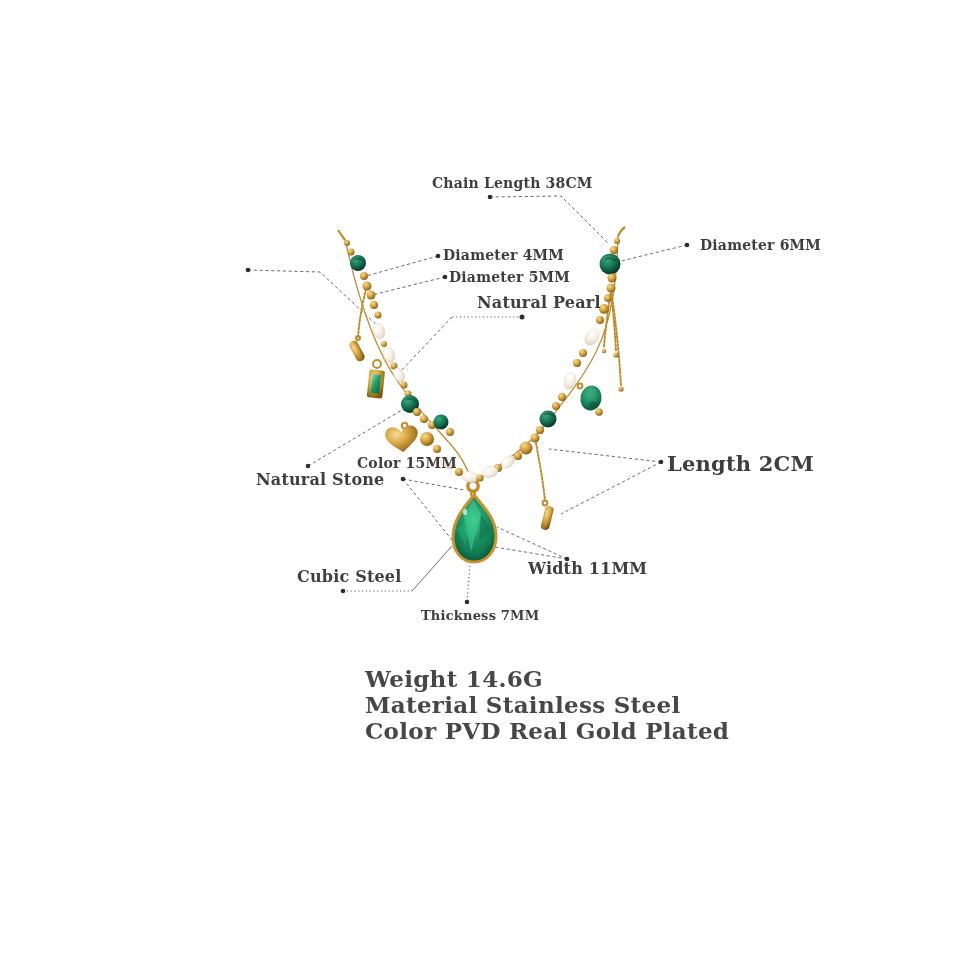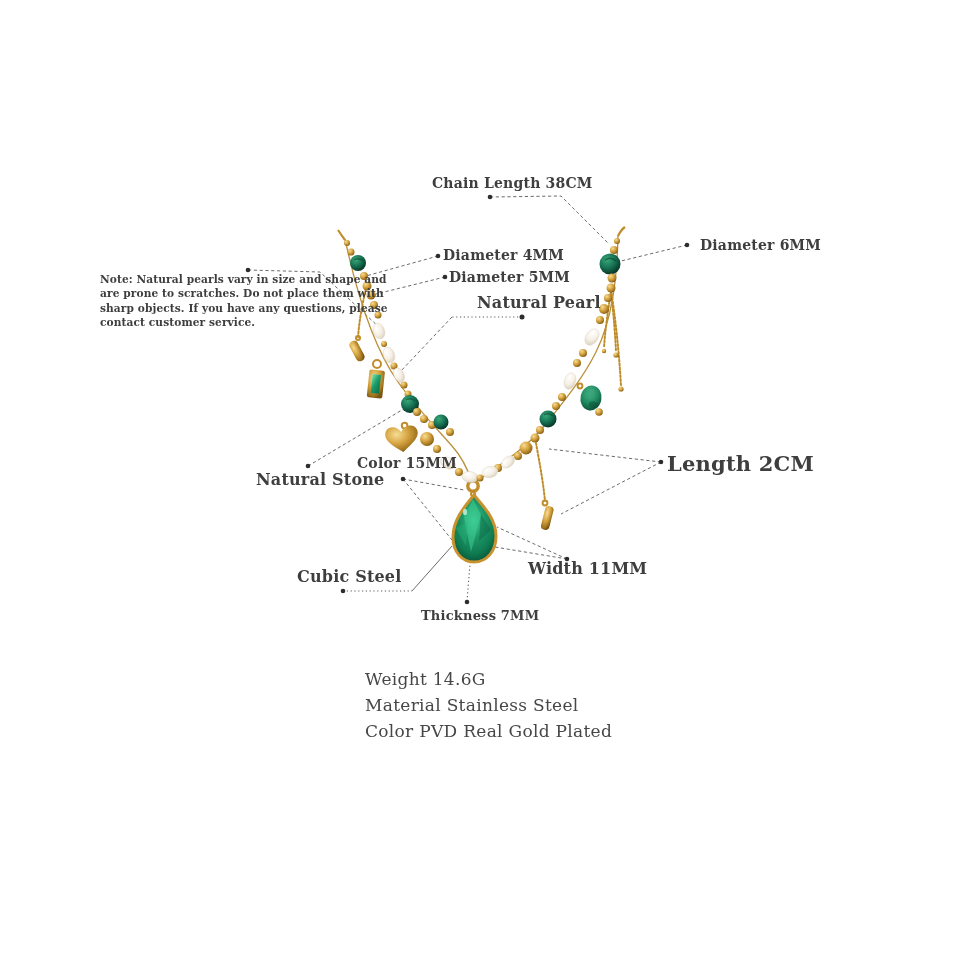--- a/index.html
+++ b/index.html
@@ -7,22 +7,22 @@
           font-family:"DejaVu Serif","Liberation Serif",serif;}
   .art{position:absolute;left:0;top:0;}
   .label{position:absolute;font-weight:700;color:var(--label-text,#3e3e3e);white-space:nowrap;
          letter-spacing:.2px;line-height:1.1;}
   .lab-14{font-size:14px;}
   .lab-15{font-size:21px;text-align:right;}
   .lab-16{font-size:16px;}
   .lab-13{font-size:13px;}
   .note{position:absolute;left:100px;top:272px;font-weight:700;color:var(--label-text,#3e3e3e);
         font-size:10.6px;line-height:14.4px;letter-spacing:.1px;}
-  .specs{position:absolute;left:365px;top:666px;font-weight:400;color:#474747;
-         font-size:17px;line-height:26px;letter-spacing:.3px;}
+  .specs{position:absolute;left:365px;top:666px;font-weight:700;color:#474747;
+         font-size:23px;line-height:26px;letter-spacing:.3px;}
   .leader{stroke:#5a5a5a;stroke-width:0.9;fill:none;}
   .dash{stroke-dasharray:3.2 2.6;}
   .dotl{stroke-dasharray:1.2 2.6;stroke-width:1.1;}
   .dot{fill:#2d2d2d;}
   .wire{stroke:#b6892e;stroke-width:1.3;fill:none;opacity:.95;}
   .chain{stroke:#c08d2b;stroke-width:2;fill:none;stroke-linecap:round;stroke-dasharray:2 1.9;}
   .gold{fill:url(#goldG);}
   .pearl{fill:url(#pearlG);stroke:#d8cdbb;stroke-width:.4;}
   .green{fill:url(#greenG);}
   .ring{fill:none;stroke:#c08d2b;stroke-width:2;}
@@ -237,26 +237,20 @@
   <div class="label lab-14" style="left:449px;top:270px;">Diameter 5MM</div>
   <div class="label lab-14" style="left:692px;top:238px;margin-left:8px;">Diameter 6MM</div>
   <div class="label lab-16" style="left:477px;top:294px;text-align:right;">Natural Pearl</div>
   <div class="label lab-16" style="left:256px;top:471px;">Natural Stone</div>
   <div class="label lab-14" style="left:357px;top:456px;">Color 15MM</div>
   <div class="label lab-15" style="left:667px;top:452px;">Length 2CM</div>
   <div class="label lab-16" style="left:528px;top:560px;">Width 11MM</div>
   <div class="label lab-16" style="left:297px;top:568px;">Cubic Steel</div>
   <div class="label lab-13" style="left:421px;top:609px;">Thickness 7MM</div>
 
-  <div class="note">
-    <div>Note: Natural pearls vary in size and shape and</div>
-    <div>are prone to scratches. Do not place them with</div>
-    <div>sharp objects. If you have any questions, please</div>
-    <div>contact customer service.</div>
-  </div>
 
   <div class="specs">
     <div>Weight 14.6G</div>
     <div>Material Stainless Steel</div>
     <div>Color PVD Real Gold Plated</div>
   </div>
 
 </div>
 
 </body></html>

